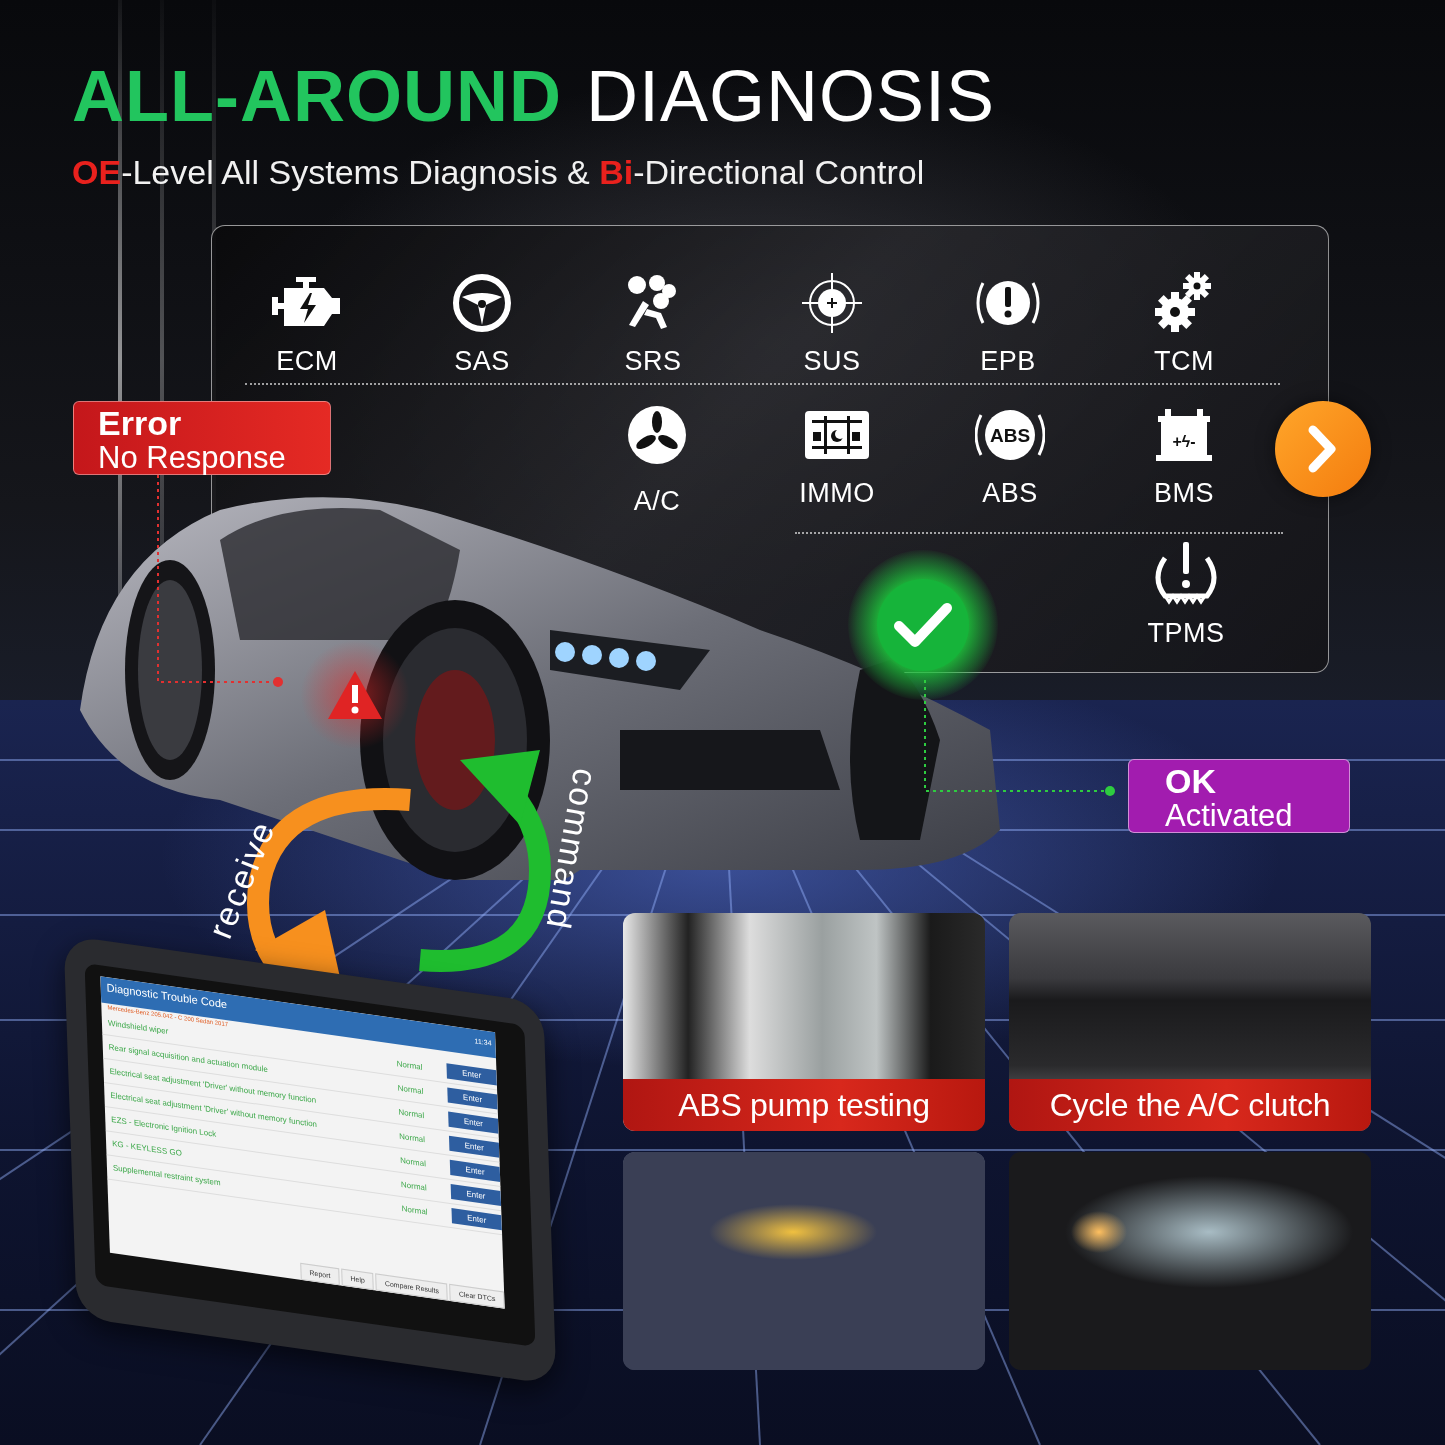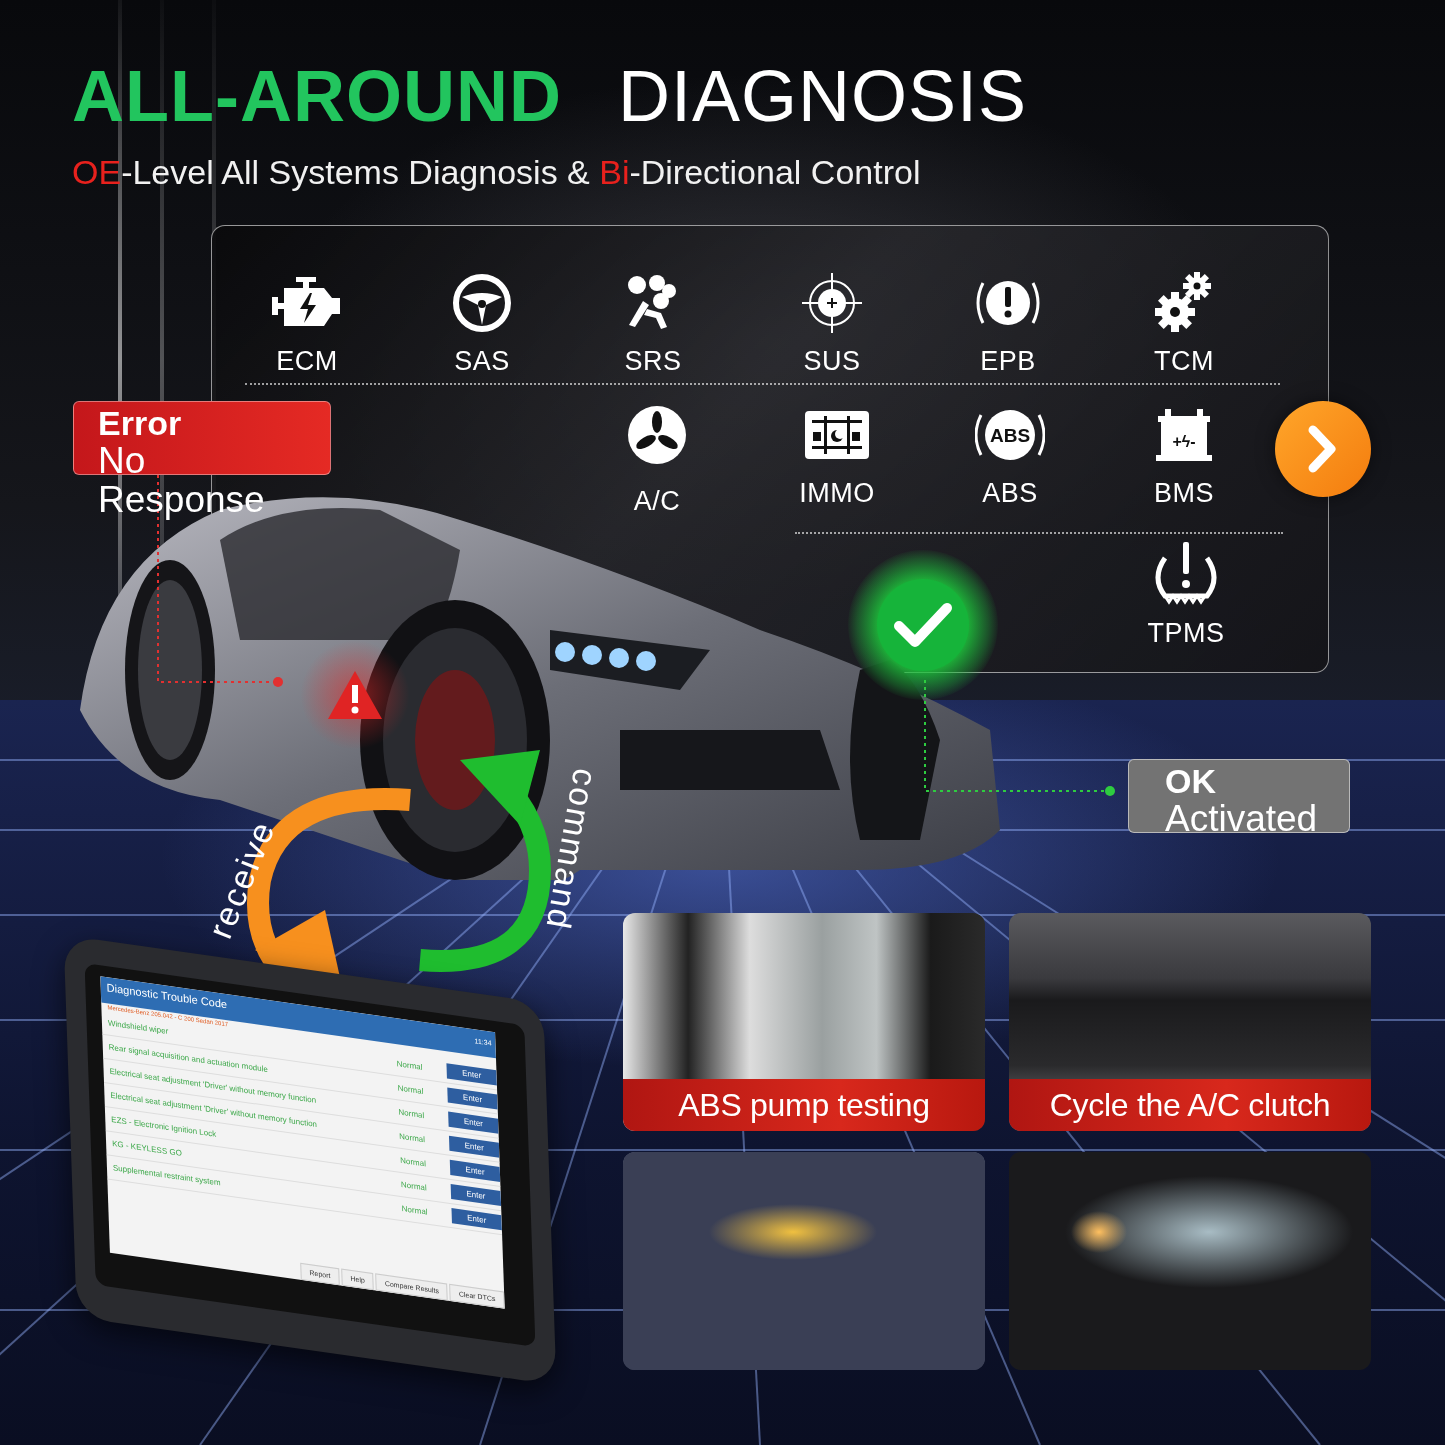--- a/index.html
+++ b/index.html
@@ -7,36 +7,36 @@
 body{position:relative;font-family:"Liberation Sans",sans-serif;color:#fff}
 .bg{position:absolute;inset:0;background:
  radial-gradient(ellipse 700px 380px at 760px 340px,rgba(120,120,130,.35),transparent 70%),
  linear-gradient(180deg,#08090c 0%,#15161b 35%,#1c2233 60%,#121a33 100%)}
 .pillar{position:absolute;top:0;width:4px;height:720px;background:linear-gradient(180deg,rgba(255,255,255,.05),rgba(255,255,255,.55),rgba(255,255,255,.1))}
 .floor{position:absolute;left:0;top:700px;width:1445px;height:745px;overflow:hidden;
  background:radial-gradient(ellipse 800px 300px at 720px 160px,rgba(90,120,220,.55),transparent 70%),linear-gradient(180deg,#1a2450,#0e1430 60%,#0a0e22)}
 .floor svg{position:absolute;inset:0}
 .title{position:absolute;left:72px;top:60px;font-size:72px;font-weight:700;letter-spacing:1px;line-height:1}
 .title .o{color:#22c55e}
-.title .w{color:#fff;font-weight:400;margin-left:56px}
+.title .w{color:#fff;font-weight:400;margin-left:24px}
 .subtitle{position:absolute;left:72px;top:155px;font-size:34px;line-height:1;color:#f1f1f1}
-.subtitle .r{color:#e8211d;font-weight:400}
+.subtitle .r{color:#e8211d;font-weight:700}
 .panel{position:absolute;left:211px;top:225px;width:1118px;height:448px;border:1.5px solid rgba(255,255,255,.55);border-radius:14px;
  background:linear-gradient(135deg,rgba(10,10,12,.92),rgba(40,40,44,.75) 45%,rgba(20,20,24,.88))}
 .sys{position:absolute;width:140px;text-align:center}
 .sys .ic{height:70px;display:flex;align-items:center;justify-content:center}
 .sys .lb{font-size:27px;color:#fff;margin-top:8px;letter-spacing:.5px}
 .dash{position:absolute;border-top:2px dotted rgba(255,255,255,.6);height:0}
 .next{position:absolute;left:1275px;top:401px;width:96px;height:96px;border-radius:50%;background:linear-gradient(135deg,#ffa62a,#f47c0e);display:flex;align-items:center;justify-content:center;box-shadow:0 0 18px rgba(0,0,0,.5)}
 .car{position:absolute;left:60px;top:480px;width:1000px;height:400px}
 .tag{position:absolute;border-radius:6px;padding:4px 24px;line-height:1.05}
 .tag .h{font-size:34px;font-weight:700}
-.tag .s{font-size:37px}
+.tag .s{font-size:31px}
 .err{left:73px;top:401px;width:258px;height:74px;background:linear-gradient(90deg,#c4171b,#e52a24);border:1px solid rgba(255,255,255,.4)}
-.ok{left:1128px;top:759px;width:222px;height:74px;background:#737373;border:1px solid rgba(255,255,255,.5);padding-left:36px}
+.ok{left:1128px;top:759px;width:222px;height:74px;background:#a21caf;border:1px solid rgba(255,255,255,.5);padding-left:36px}
 .badge-ok{position:absolute;left:848px;top:550px;width:150px;height:150px;border-radius:50%;background:radial-gradient(circle,rgba(30,200,60,.9) 40%,rgba(30,180,60,.35) 62%,transparent 72%);display:flex;align-items:center;justify-content:center}
 .badge-ok .in{width:92px;height:92px;border-radius:50%;background:#16b43a;display:flex;align-items:center;justify-content:center}
 .warn{position:absolute;left:300px;top:640px;width:110px;height:110px;border-radius:50%;background:radial-gradient(circle,rgba(230,40,40,.55),transparent 70%);display:flex;align-items:center;justify-content:center}
 .lbl-rot{position:absolute;font-size:34px;color:#fff;letter-spacing:2px}
 .tablet{position:absolute;left:30px;top:950px;width:540px;height:420px}
 .card{position:absolute;width:362px;height:218px;border-radius:12px;overflow:hidden}
 .card .pic{position:absolute;inset:0}
 .card .cap{position:absolute;left:0;right:0;bottom:0;height:52px;background:linear-gradient(90deg,#b01612,#d8281c 60%,#b8180f);display:flex;align-items:center;justify-content:center;font-size:32px;color:#fff;white-space:nowrap;letter-spacing:-.3px}
 </style>
 </head>

